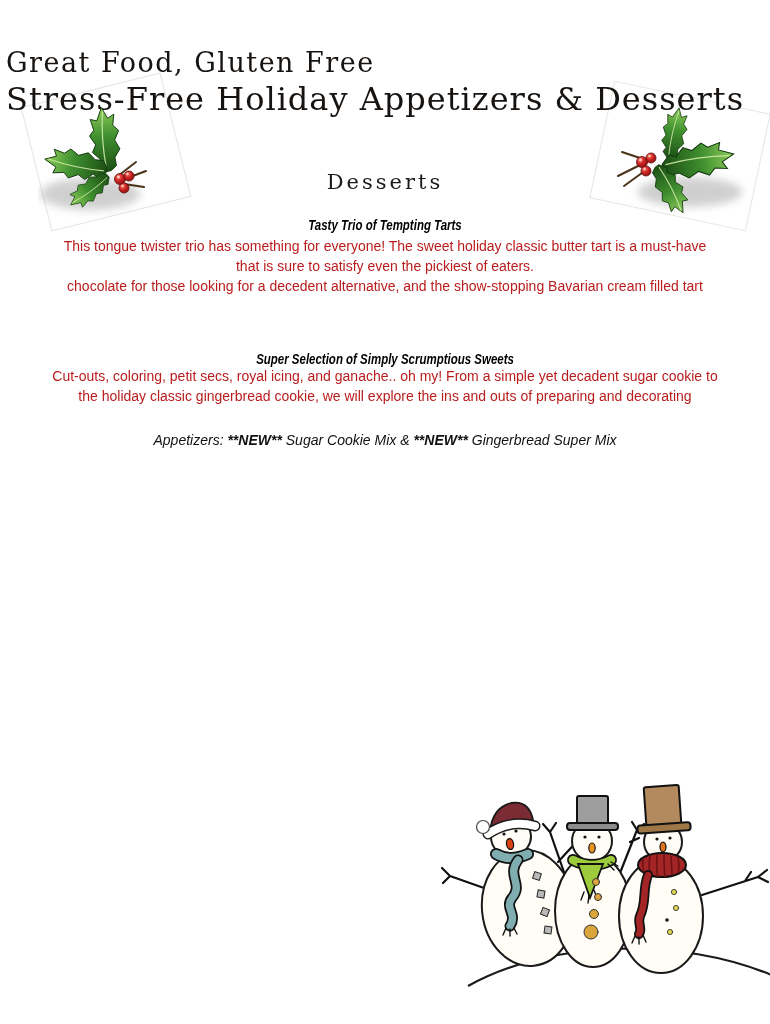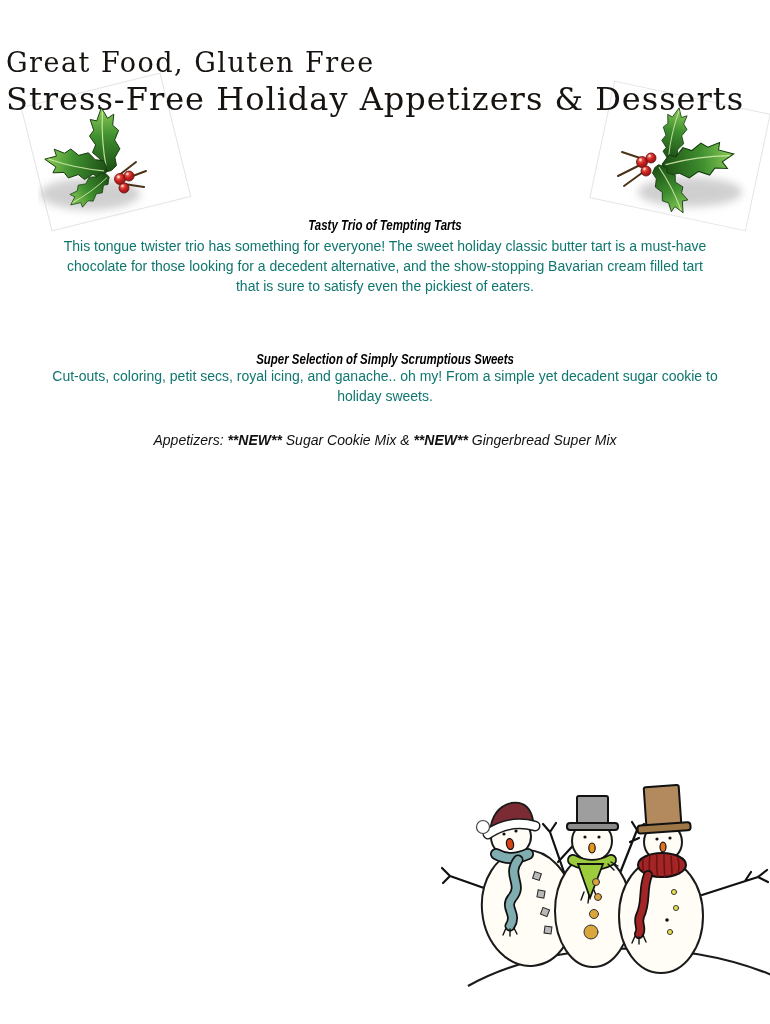--- a/index.html
+++ b/index.html
@@ -24,21 +24,21 @@
   
   .section-heading{
     position:absolute;left:0;width:770px;text-align:center;
     font-family:"Liberation Sans",sans-serif;font-weight:700;font-style:italic;
     font-size:14px;color:#000;transform:scaleX(.82);
   }
   .sec1{top:217px;}
   .sec2{top:351px;}
   
   .para{position:absolute;left:35px;width:700px;text-align:center;
-    font-size:14px;line-height:20px;color:#0f766e;}
+    font-size:14px;line-height:20px;color:#b91c1c;}
   .para div{white-space:nowrap;}
   .para1{top:236px;}
   .para2{top:366px;}
   .featuring{
     position:absolute;left:35px;width:700px;text-align:center;
     font-style:italic;font-size:14px;line-height:20px;color:#111;white-space:nowrap;
   }
   .feat1{top:316px;}
   .feat2{top:430px;}
   .feat-bold{font-weight:700;}
@@ -113,32 +113,33 @@
         <circle cx="36" cy="62" r="5.5" fill="url(#berryGrad)" stroke="#5e0a0a" stroke-width="0.8"></circle>
         <circle cx="45" cy="58" r="5" fill="url(#berryGrad)" stroke="#5e0a0a" stroke-width="0.8"></circle>
         <circle cx="40" cy="71" r="5" fill="url(#berryGrad)" stroke="#5e0a0a" stroke-width="0.8"></circle>
         <circle cx="34.5" cy="60" r="1.4" fill="#ffd9d0" opacity="0.9"></circle>
         <circle cx="43.5" cy="56" r="1.2" fill="#ffd9d0" opacity="0.9"></circle>
         <circle cx="38.5" cy="69" r="1.2" fill="#ffd9d0" opacity="0.9"></circle>
       </g>
     </svg>
   </div>
 
+  <div class="desserts-heading">Desserts</div>
 
   <div class="section-heading sec1">Tasty Trio of Tempting Tarts</div>
   <div class="para para1">
     <div>This tongue twister trio has something for everyone! The sweet holiday classic butter tart is a must-have</div>
+    <div>that is sure to satisfy even the pickiest of eaters.</div>
     <div>chocolate for those looking for a decedent alternative, and the show-stopping Bavarian cream filled tart</div>
-    <div>that is sure to satisfy even the pickiest of eaters.</div>
   </div>
 
   <div class="section-heading sec2">Super Selection of Simply Scrumptious Sweets</div>
   <div class="para para2">
     <div>Cut-outs, coloring, petit secs, royal icing, and ganache.. oh my! From a simple yet decadent sugar cookie to</div>
-    <div>holiday sweets.</div>
+    <div>the holiday classic gingerbread cookie, we will explore the ins and outs of preparing and decorating</div>
   </div>
   <div class="featuring feat2">
     <span>Appetizers: </span><span class="feat-bold">**NEW**</span><span> Sugar Cookie Mix &amp; </span><span class="feat-bold">**NEW**</span><span> Gingerbread Super Mix</span>
   </div>
 
   <div class="snowmen">
     <svg width="330" height="244" viewBox="0 0 330 244">
 
       <path d="M28,206 C110,160 240,156 334,196" fill="none" stroke="#1a1a1a" stroke-width="2.2"></path>
 

